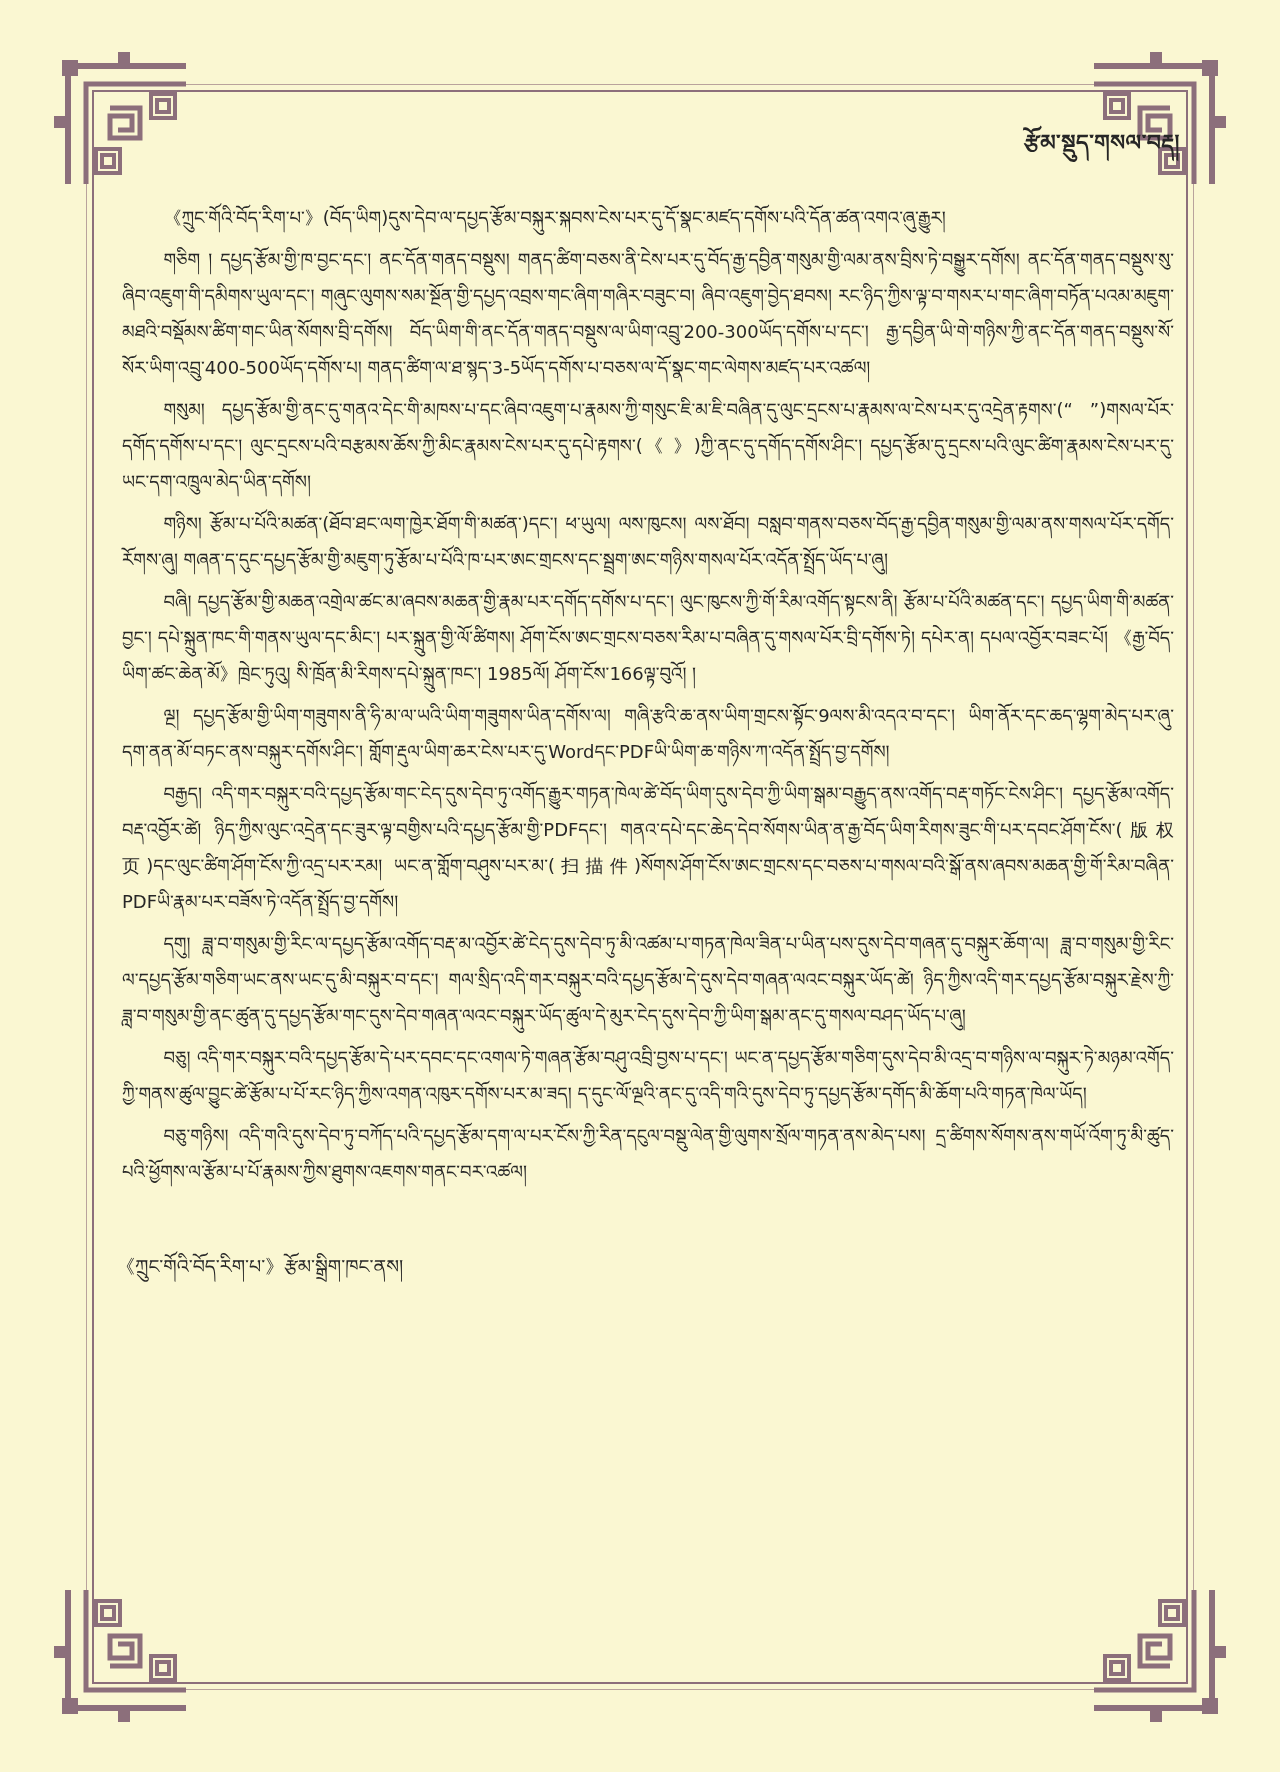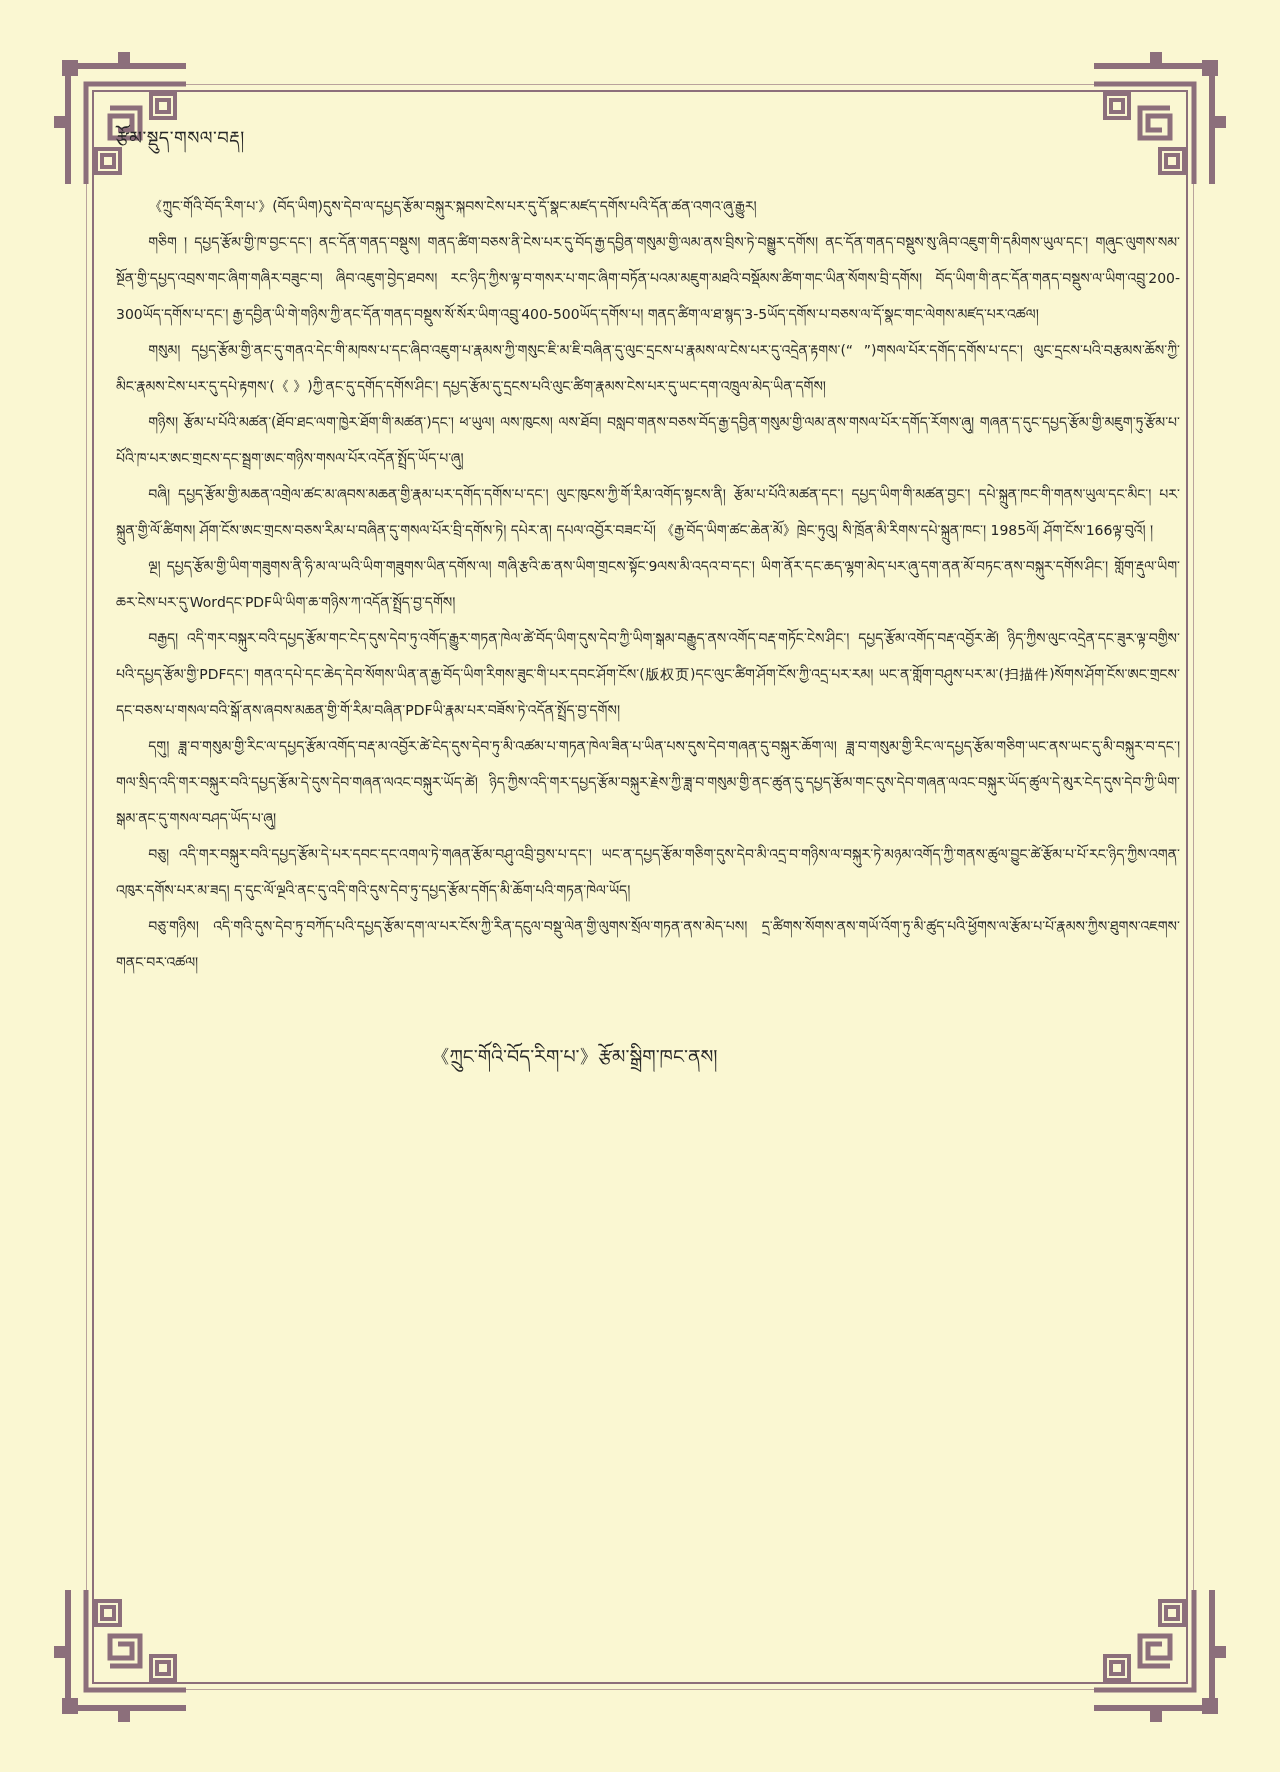--- a/index.html
+++ b/index.html
@@ -26,29 +26,29 @@
   .fret.tl{top:52px;left:54px;}
   .fret.tr{top:52px;right:54px;transform:scaleX(-1);}
   .fret.bl{bottom:50px;left:54px;transform:scaleY(-1);}
   .fret.br{bottom:50px;right:54px;transform:scale(-1,-1);}
   
   .content{
     position:absolute;left:116px;right:100px;top:118px;
     text-align:justify;
   }
   .doc-title{
-    text-align:left;font-size:18px;font-weight:normal;
+    text-align:right;font-size:22px;font-weight:bold;
     margin:0 0 20px 0;letter-spacing:.5px;
   }
   .para{
-    font-size:14px;line-height:36px;margin:0;
+    font-size:18px;line-height:36px;margin:6px;
     text-indent:2.3em;
   }
   .signature{
-    margin-top:58px;text-align:center;padding-right:148px;
+    margin-top:58px;text-align:left;padding-right:148px;
     font-size:19px;line-height:36px;
   }
 </style>
 </head>
 <body>
 
 <div class="page">
 
   <div class="frame-outer"></div>
   <div class="frame-inner"></div>

